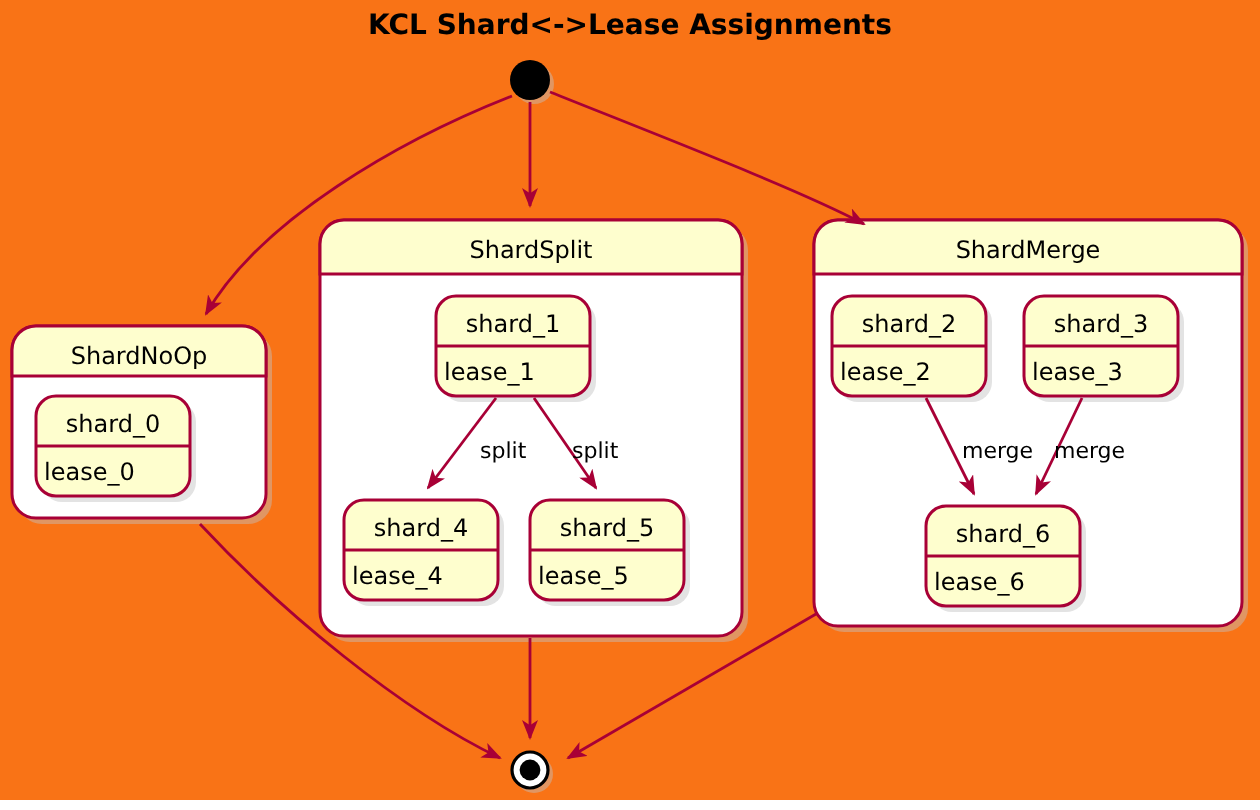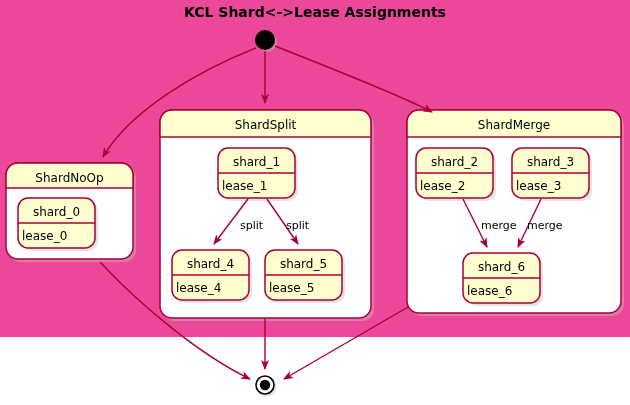--- a/index.html
+++ b/index.html
@@ -10,22 +10,22 @@
   }
   body {
     width: 630px;
     height: 405px;
     font-family: "DejaVu Sans", sans-serif;
     overflow: hidden;
   }
   #diagram-root {
     position: relative;
     width: 630px;
-    height: 337px;
-    background: #ec4899;
+    height: 400px;
+    background: #f97316;
   }
   svg.diagram-canvas {
     display: block;
     width: 630px;
     height: 405px;
   }
   .diagram-title {
     font-family: "DejaVu Sans", sans-serif;
     font-size: 14px;
     font-weight: bold;

